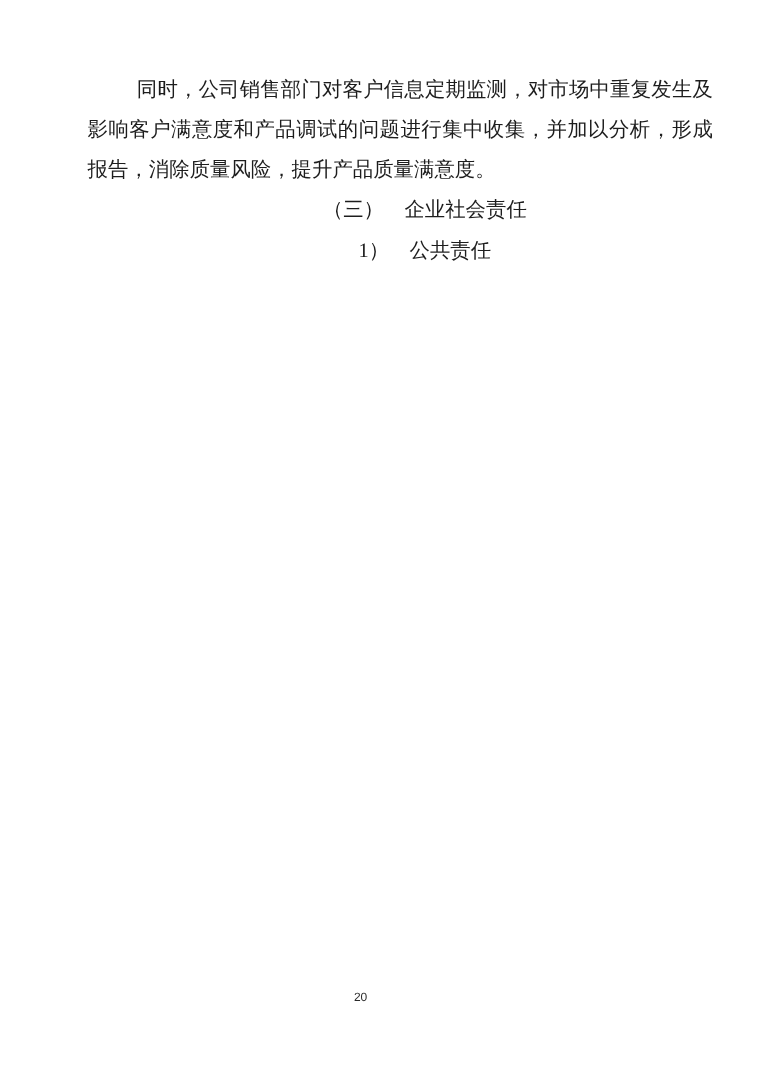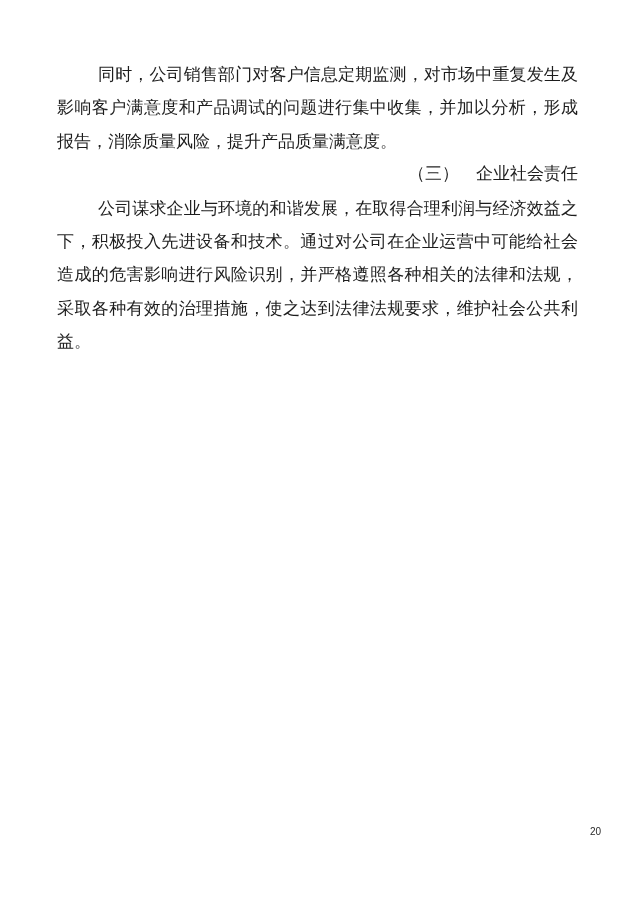--- a/index.html
+++ b/index.html
@@ -12,57 +12,56 @@
     width: 636px;
     height: 900px;
     background: #ffffff;
     overflow: hidden;
     font-family: "Liberation Serif", "DejaVu Serif", serif;
     color: #1d1d1d;
   }
   .content {
     position: absolute;
     top: 58px;
-    left: 57px;
+    left: 73px;
     width: 521px;
   }
   .para {
     margin: 0;
     padding: 0;
     font-size: 17px;
     line-height: 33.4px;
     text-align: justify;
     text-justify: inter-ideograph;
     text-indent: 41px;
     font-weight: normal;
     word-break: break-all;
   }
   .para.heading {
-    text-align: right;
-    font-family: Liberation Mono, monospace;
+    text-align: center;
   }
   .para.continued {
     
     text-align-last: justify;
   }
   .footer {
     position: absolute;
     top: 824px;
     left: 0;
     width: 601px;
-    text-align: right;
+    text-align: center;
     font-size: 10px;
     line-height: 16px;
     font-family: "Liberation Sans", "DejaVu Sans", sans-serif;
     color: #2a2a2a;
   }
 </style>
 </head>
 <body>
 
 <div class="page">
   <div class="content">
     <p class="para">同时，公司销售部门对客户信息定期监测，对市场中重复发生及影响客户满意度和产品调试的问题进行集中收集，并加以分析，形成报告，消除质量风险，提升产品质量满意度。</p>
     <p class="para heading">（三）　企业社会责任</p>
-    <p class="para">公司谋求企业与环境的和谐发展，在取得合理利润与经济效益之下，积极投入先进设备和技术。通过对公司在企业运营中可能给社会造成的危害影响进行风险识别，并严格遵照各种相关的法律和法规，采取各种有效的治理措施，使之达到法律法规要求，维护社会公共利益。</p>
+    <p class="para heading">1）　公共责任</p>
   </div>
   <div class="footer">20</div>
 </div>
 
 </body></html>

